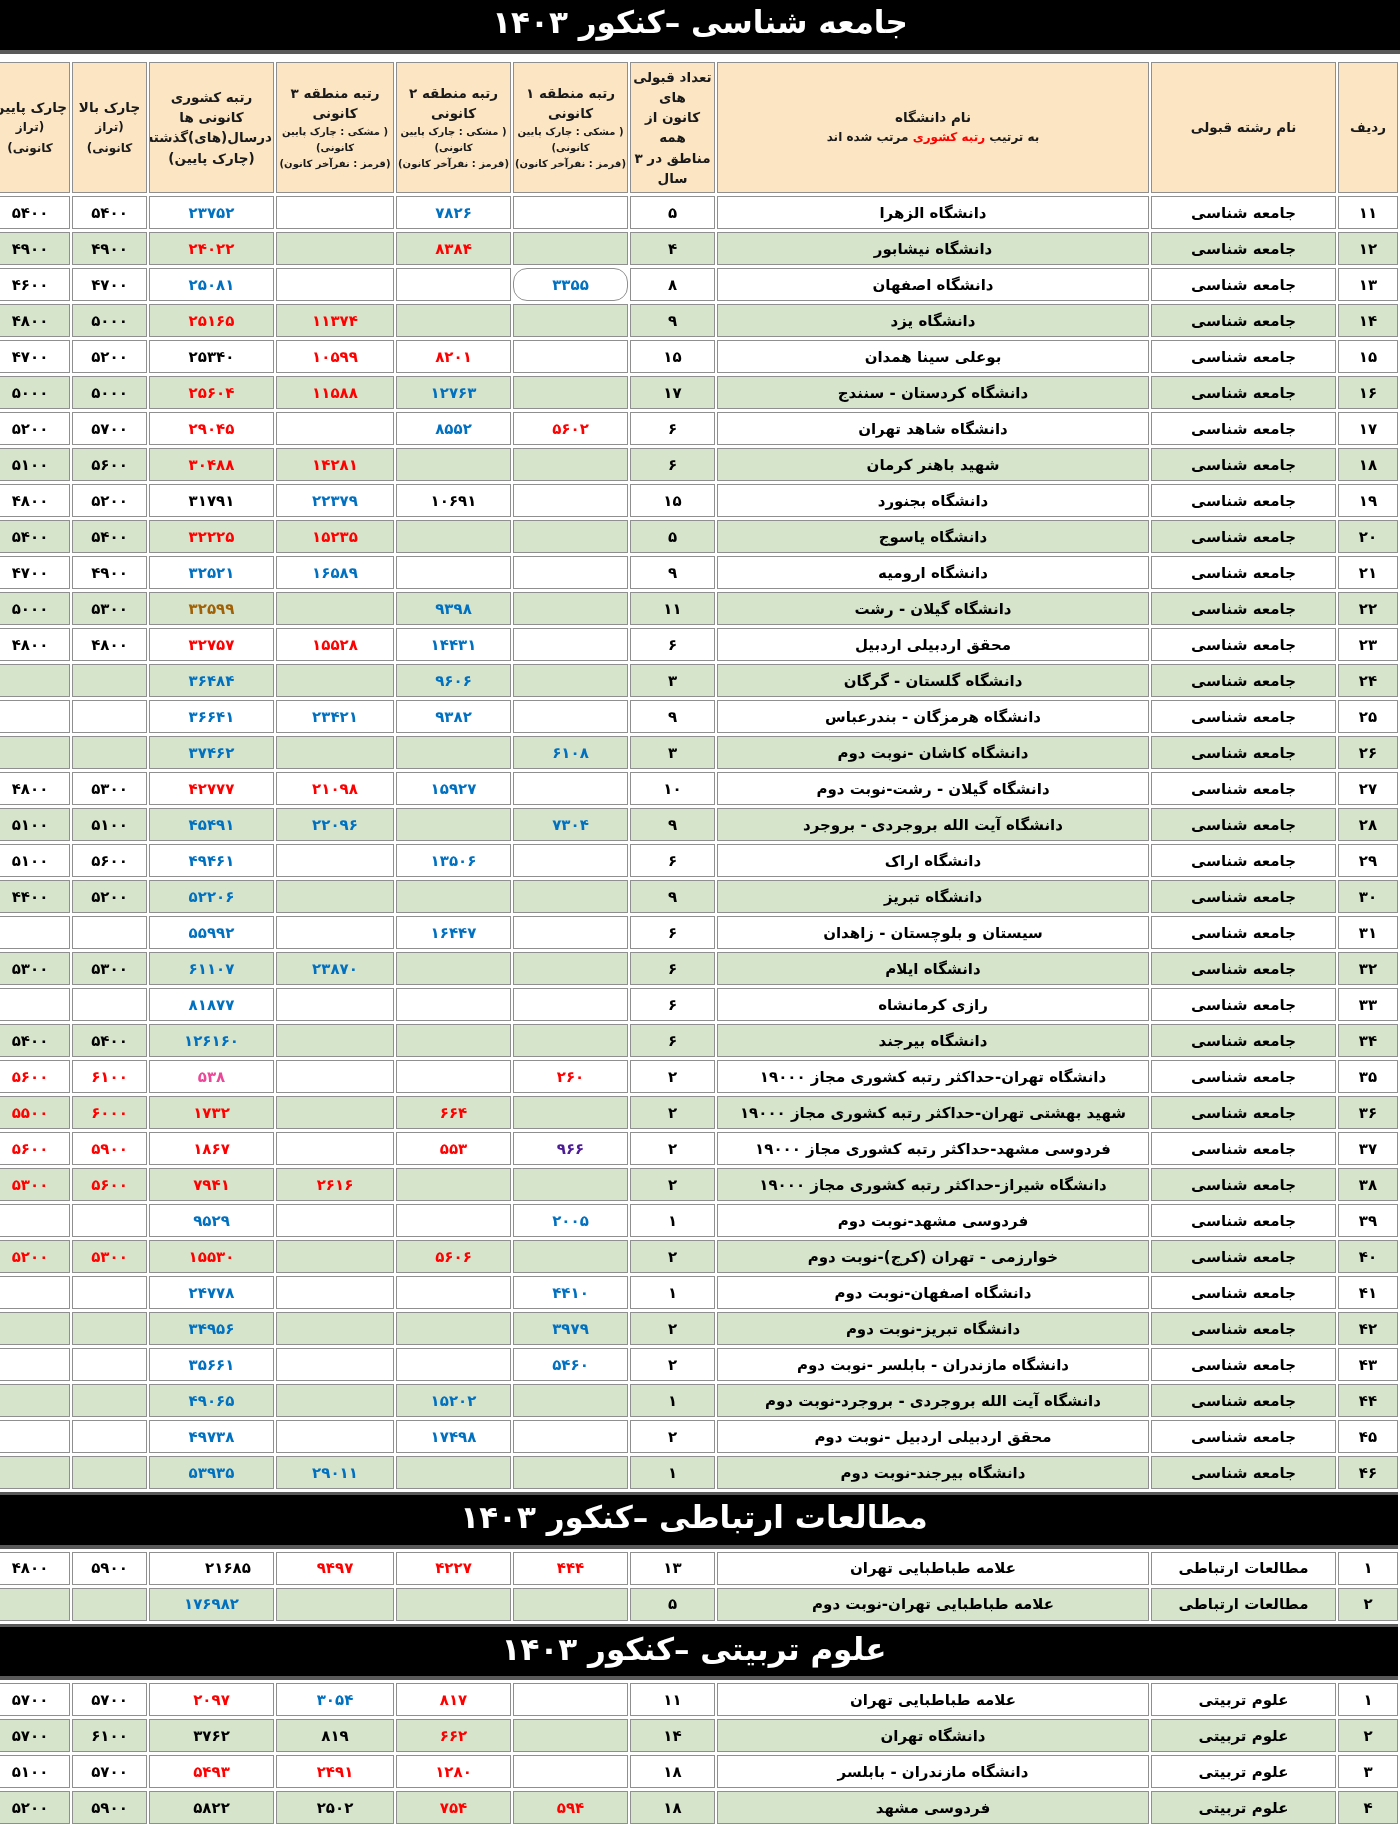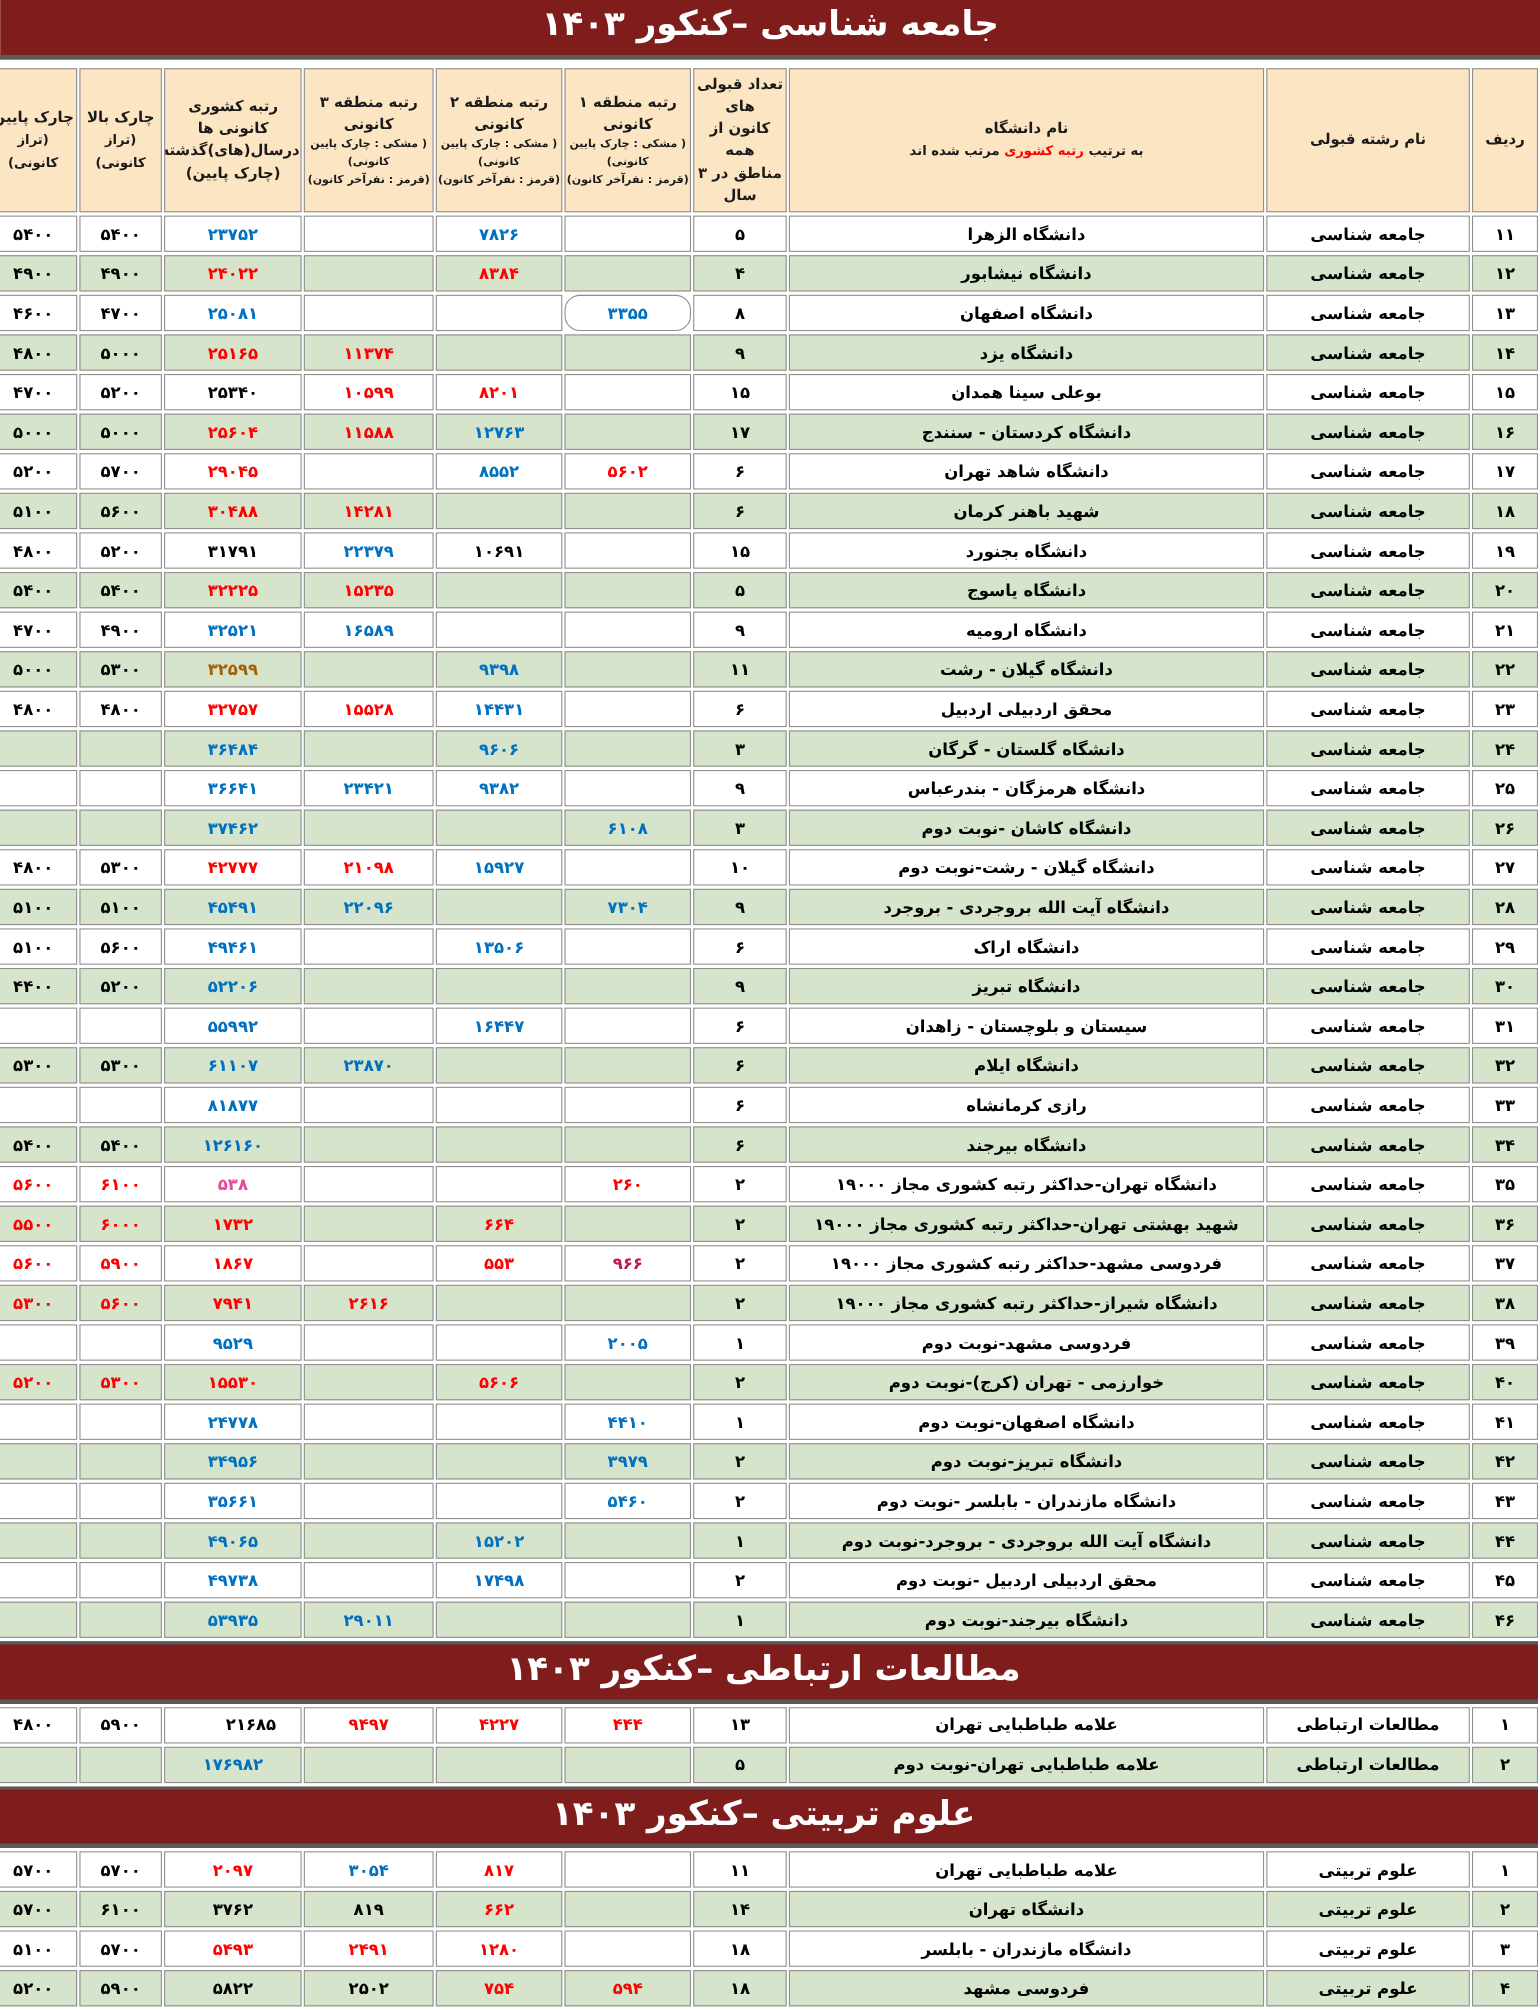--- a/index.html
+++ b/index.html
@@ -3,21 +3,21 @@
 <meta charset="utf-8">
 <style>
   html,body{margin:0;padding:0;background:#ffffff;}
   body{
     width:1400px;
     font-family:"DejaVu Sans",sans-serif;
     font-weight:bold;
     direction:rtl;
   }
   .banner{
-    background:#7f1d1d;
+    background:#000000;
     color:#ffffff;
     text-align:center;
     font-size:31px;
     font-weight:bold;
     line-height:1.15;
     padding:5px 0 9px 0;
     border-top:3px solid #5a5a5a;
     border-bottom:4px solid #5a5a5a;
   }
   .top-banner{border-top:none;margin-bottom:5px;}
@@ -438,21 +438,21 @@
         <td></td>
         <td class="rank" style="color: rgb(255, 0, 0);">۱۷۳۲</td>
         <td class="rank" style="color: rgb(255, 0, 0);">۶۰۰۰</td>
         <td class="rank" style="color: rgb(255, 0, 0);">۵۵۰۰</td>
       </tr>
       <tr class="white">
         <td>۳۷</td>
         <td>جامعه شناسی</td>
         <td>فردوسی مشهد-حداکثر رتبه کشوری مجاز ۱۹۰۰۰</td>
         <td>۲</td>
-        <td class="rank" style="color: #be185d;">۹۶۶</td>
+        <td class="rank" style="color: #4c1d95;">۹۶۶</td>
         <td class="rank" style="color: rgb(255, 0, 0);">۵۵۳</td>
         <td></td>
         <td class="rank" style="color: rgb(255, 0, 0);">۱۸۶۷</td>
         <td class="rank" style="color: rgb(255, 0, 0);">۵۹۰۰</td>
         <td class="rank" style="color: rgb(255, 0, 0);">۵۶۰۰</td>
       </tr>
       <tr class="green">
         <td>۳۸</td>
         <td>جامعه شناسی</td>
         <td>دانشگاه شیراز-حداکثر رتبه کشوری مجاز ۱۹۰۰۰</td>

